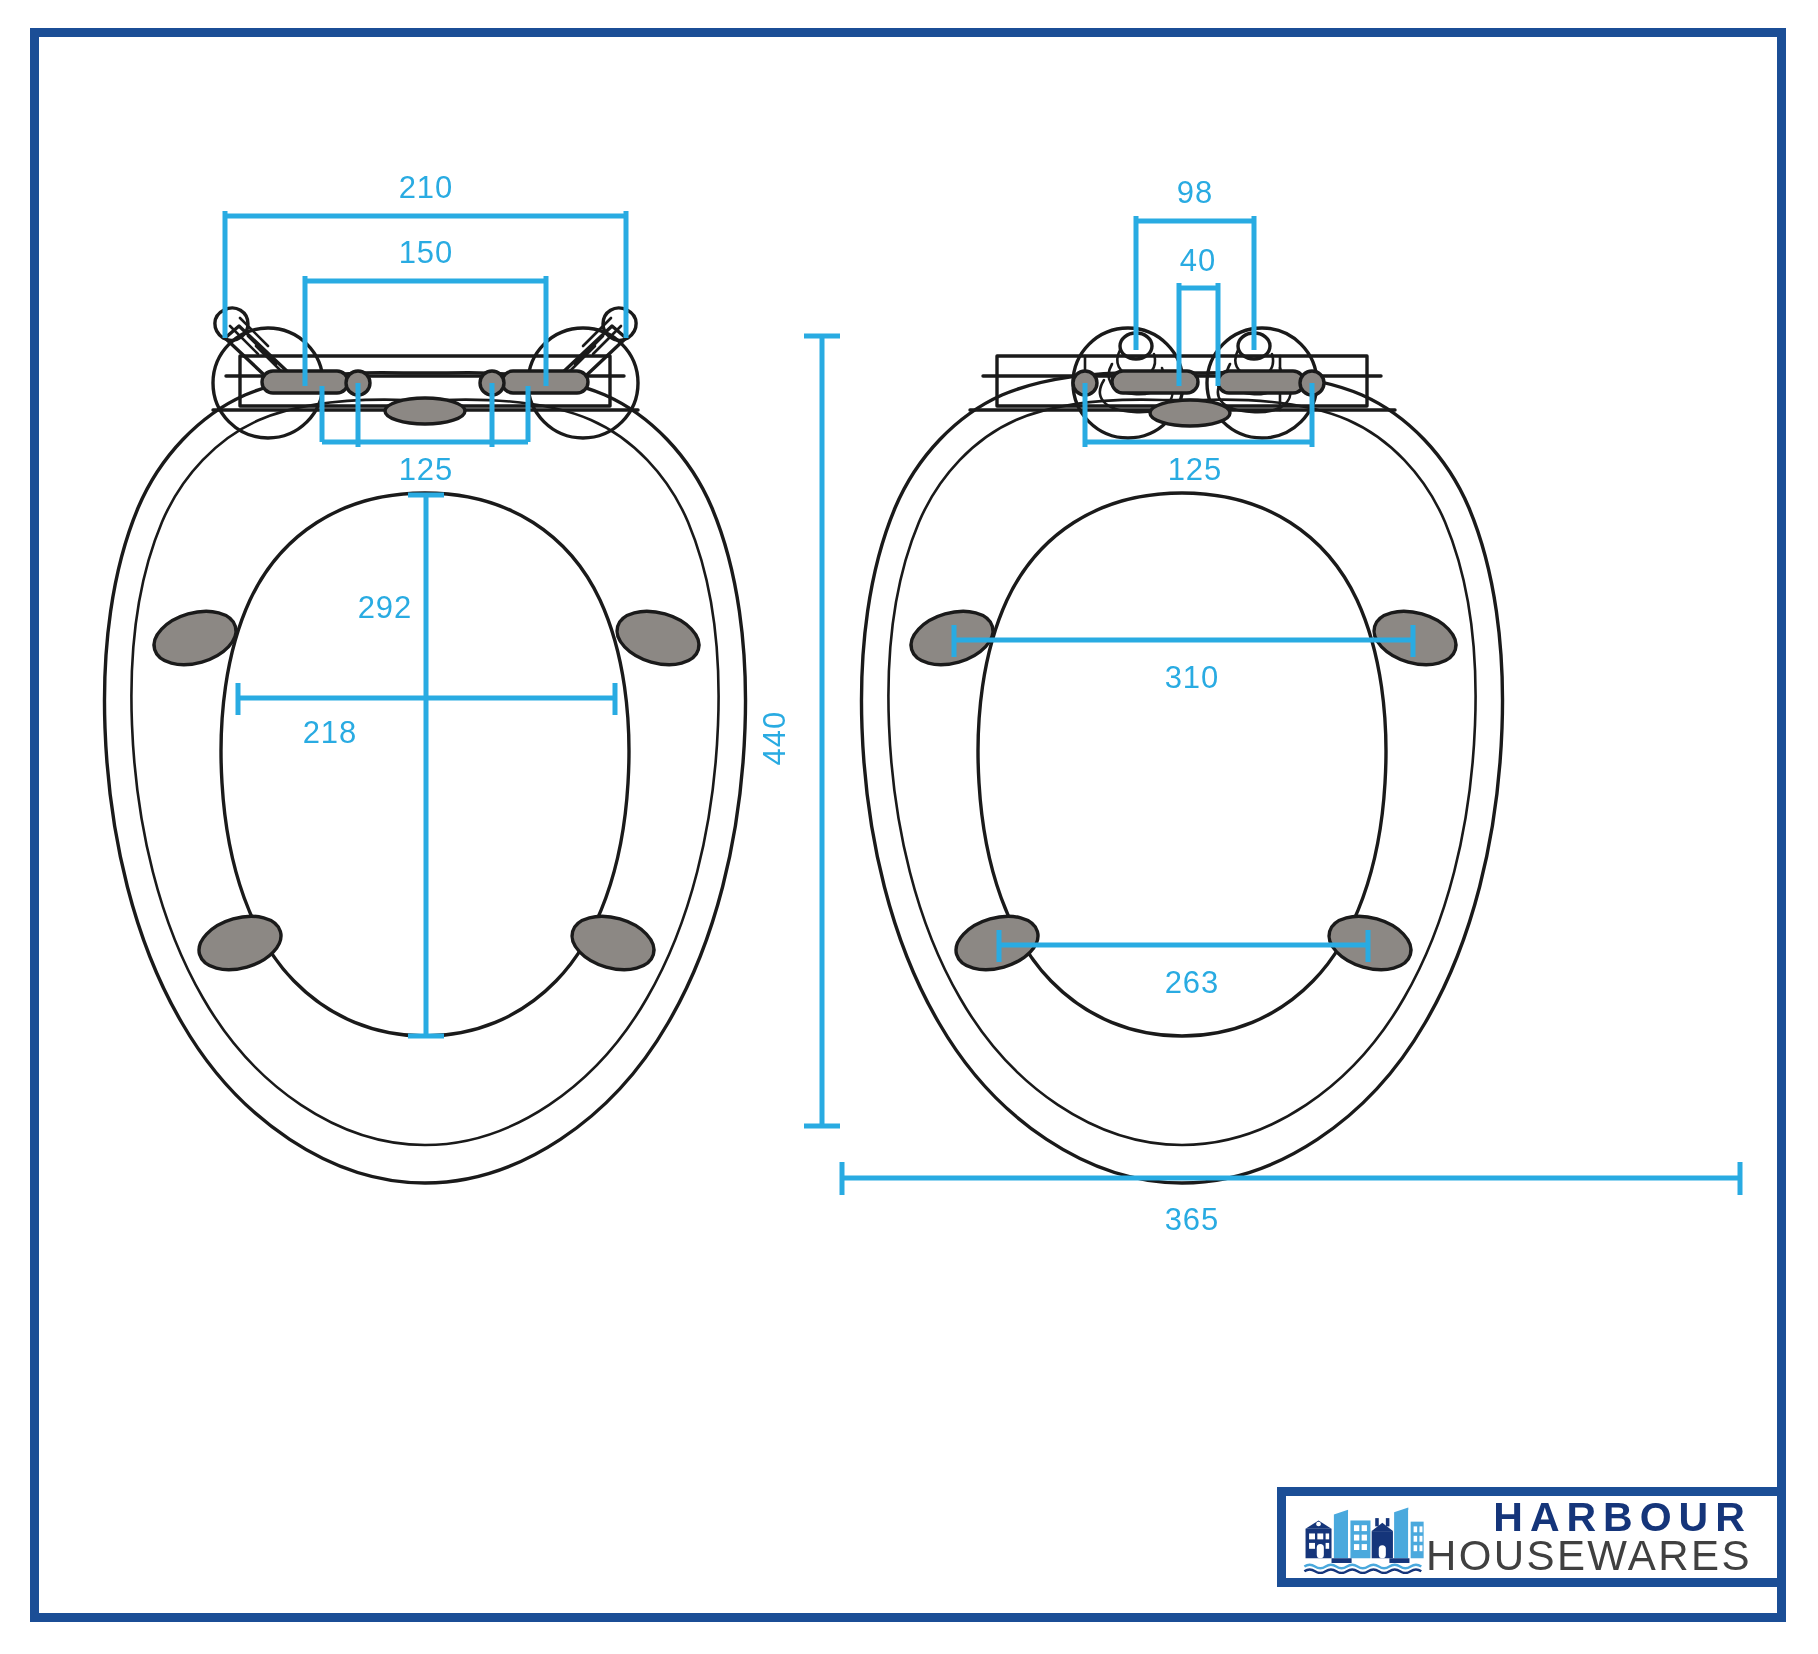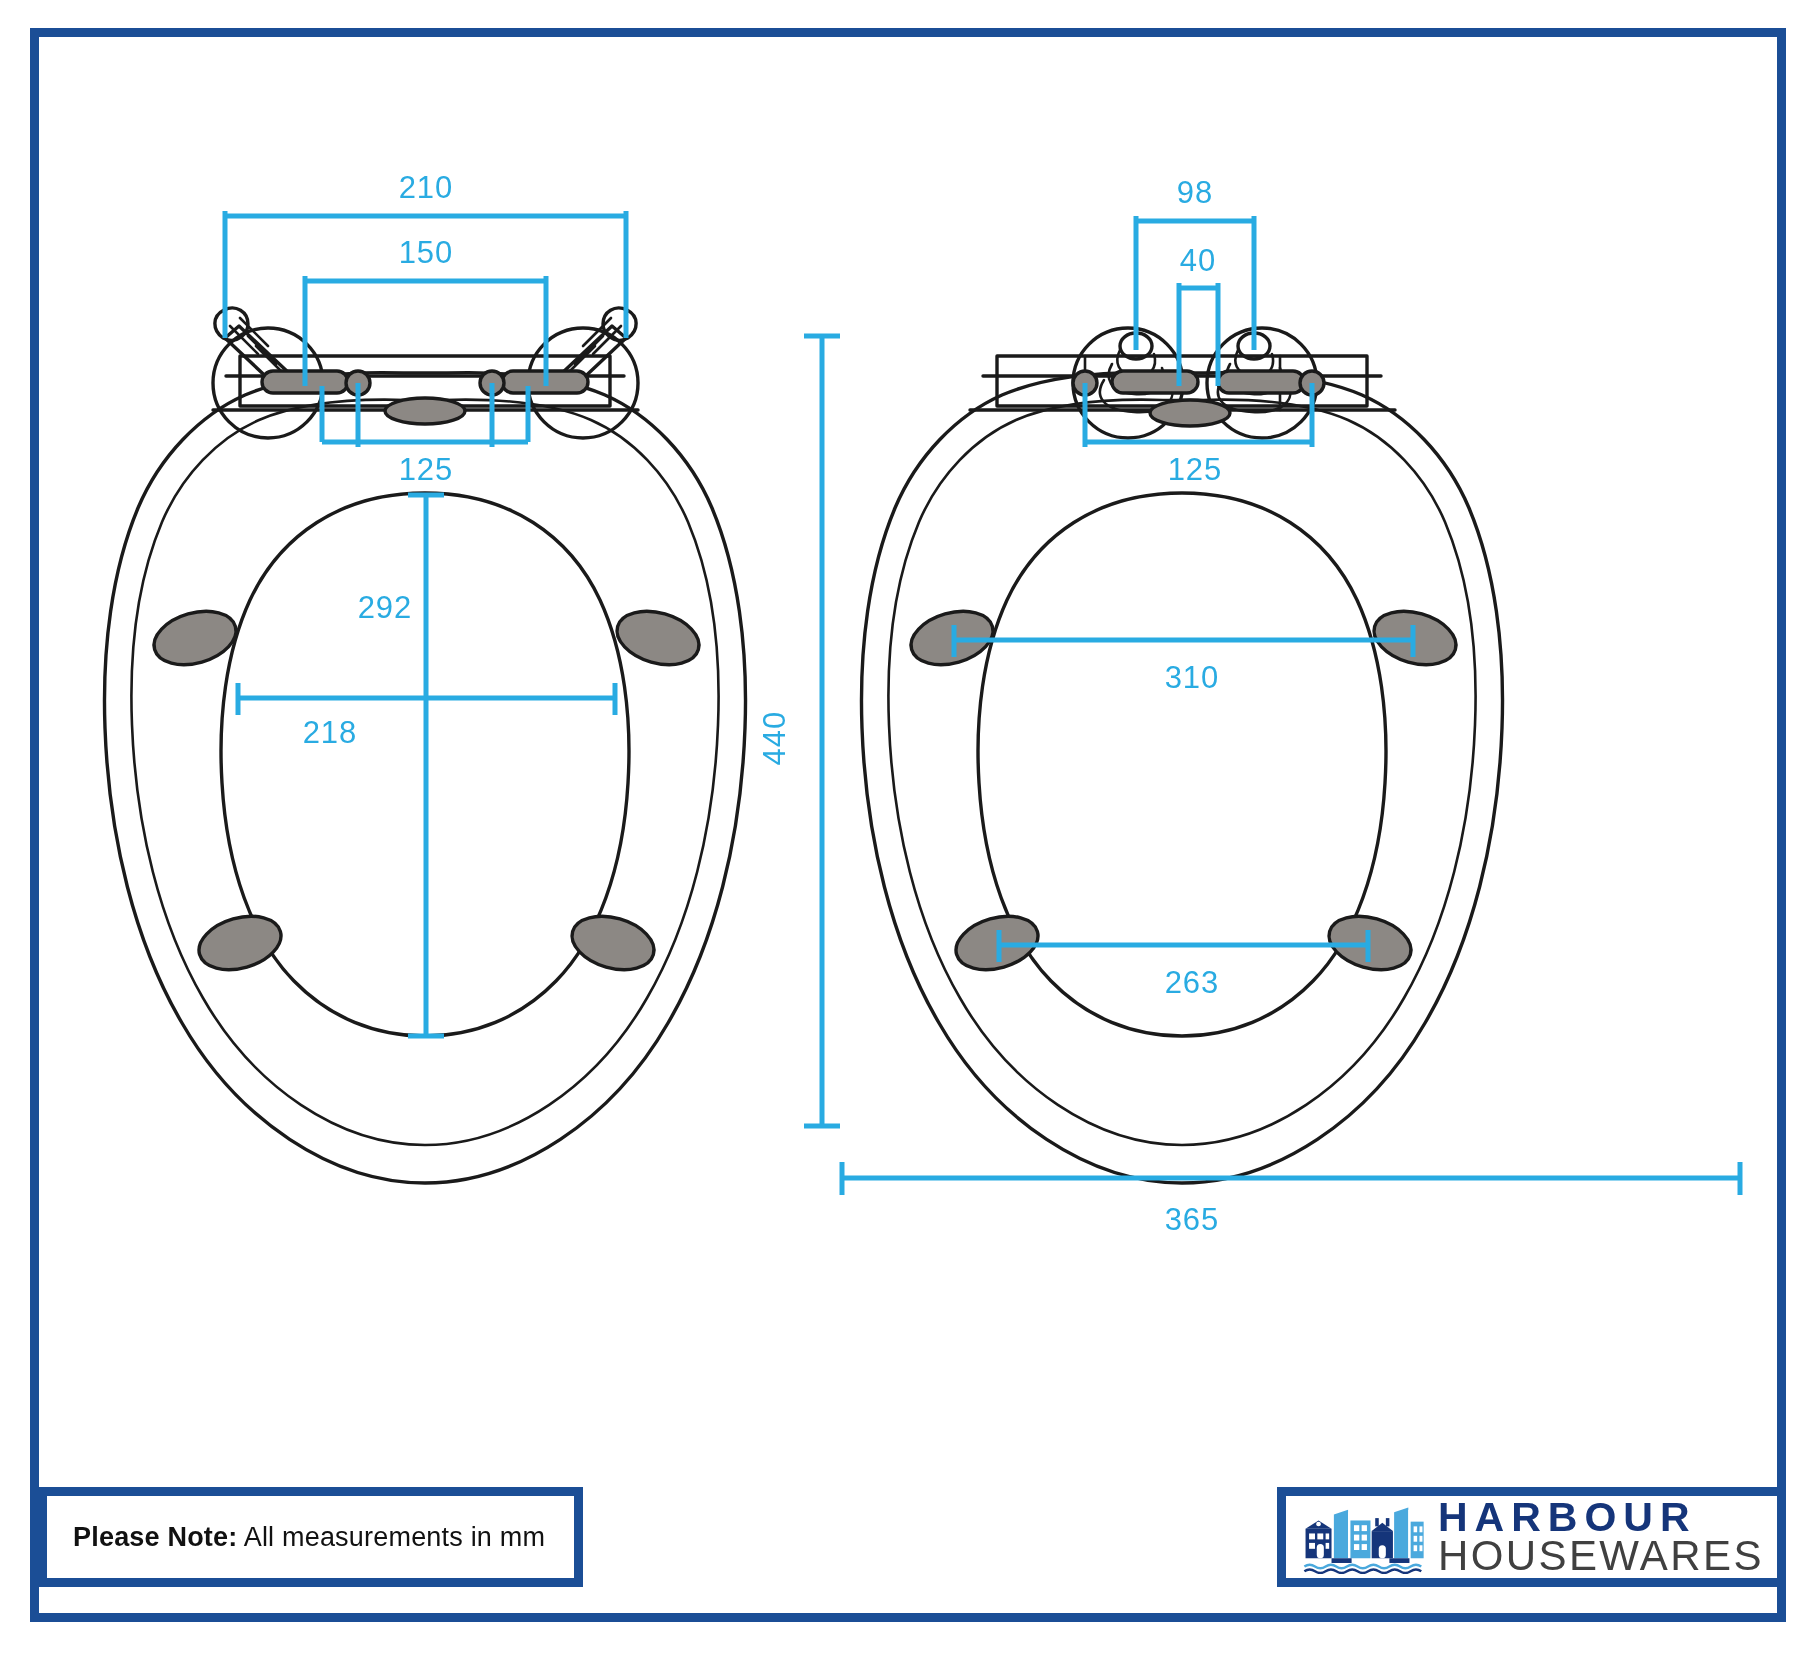--- a/index.html
+++ b/index.html
@@ -79,25 +79,25 @@
     border: 9px solid #1b4e96;
     box-sizing: border-box;
     background: #ffffff;
     display: flex;
     align-items: center;
     padding-left: 16px;
   }
   .logo-mark { width: 124px; height: 74px; flex: 0 0 auto; }
   .logo-mark svg { display: block; width: 100%; height: 100%; }
   .logo-words {
-    margin-left: 12px;
     display: flex;
     flex-direction: column;
     justify-content: center;
     line-height: 0.92;
+    align-items: flex-end;
   }
   .logo-top {
     font-size: 41px;
     font-weight: 700;
     color: #15357a;
     letter-spacing: 7px;
   }
   .logo-bottom {
     font-size: 42px;
     font-weight: 400;
@@ -377,26 +377,20 @@
           <line class="dim" x1="800" y1="1140" x2="1702" y2="1140"></line>
           <line class="dim" x1="802" y1="1124" x2="802" y2="1157"></line>
           <line class="dim" x1="1700" y1="1124" x2="1700" y2="1157"></line>
           <text class="dimtext" x="1152" y="1192">365</text>
         </g>
       </g>
 
     </svg>
   </div>
 
-  <div class="note-box">
-    <div class="note-text">
-      <b>Please Note:</b>
-      <span class="reg">All measurements in mm</span>
-    </div>
-  </div>
 
   <div class="logo-box">
     <div class="logo-mark">
       <svg viewBox="0 0 210 124" preserveAspectRatio="xMidYMid meet">
 
         <g fill="#15357a">
           <rect x="6" y="48" width="44" height="50"></rect>
           <path d="M6 48 L28 34 L50 48 Z"></path>
         </g>
         <g fill="#ffffff">

